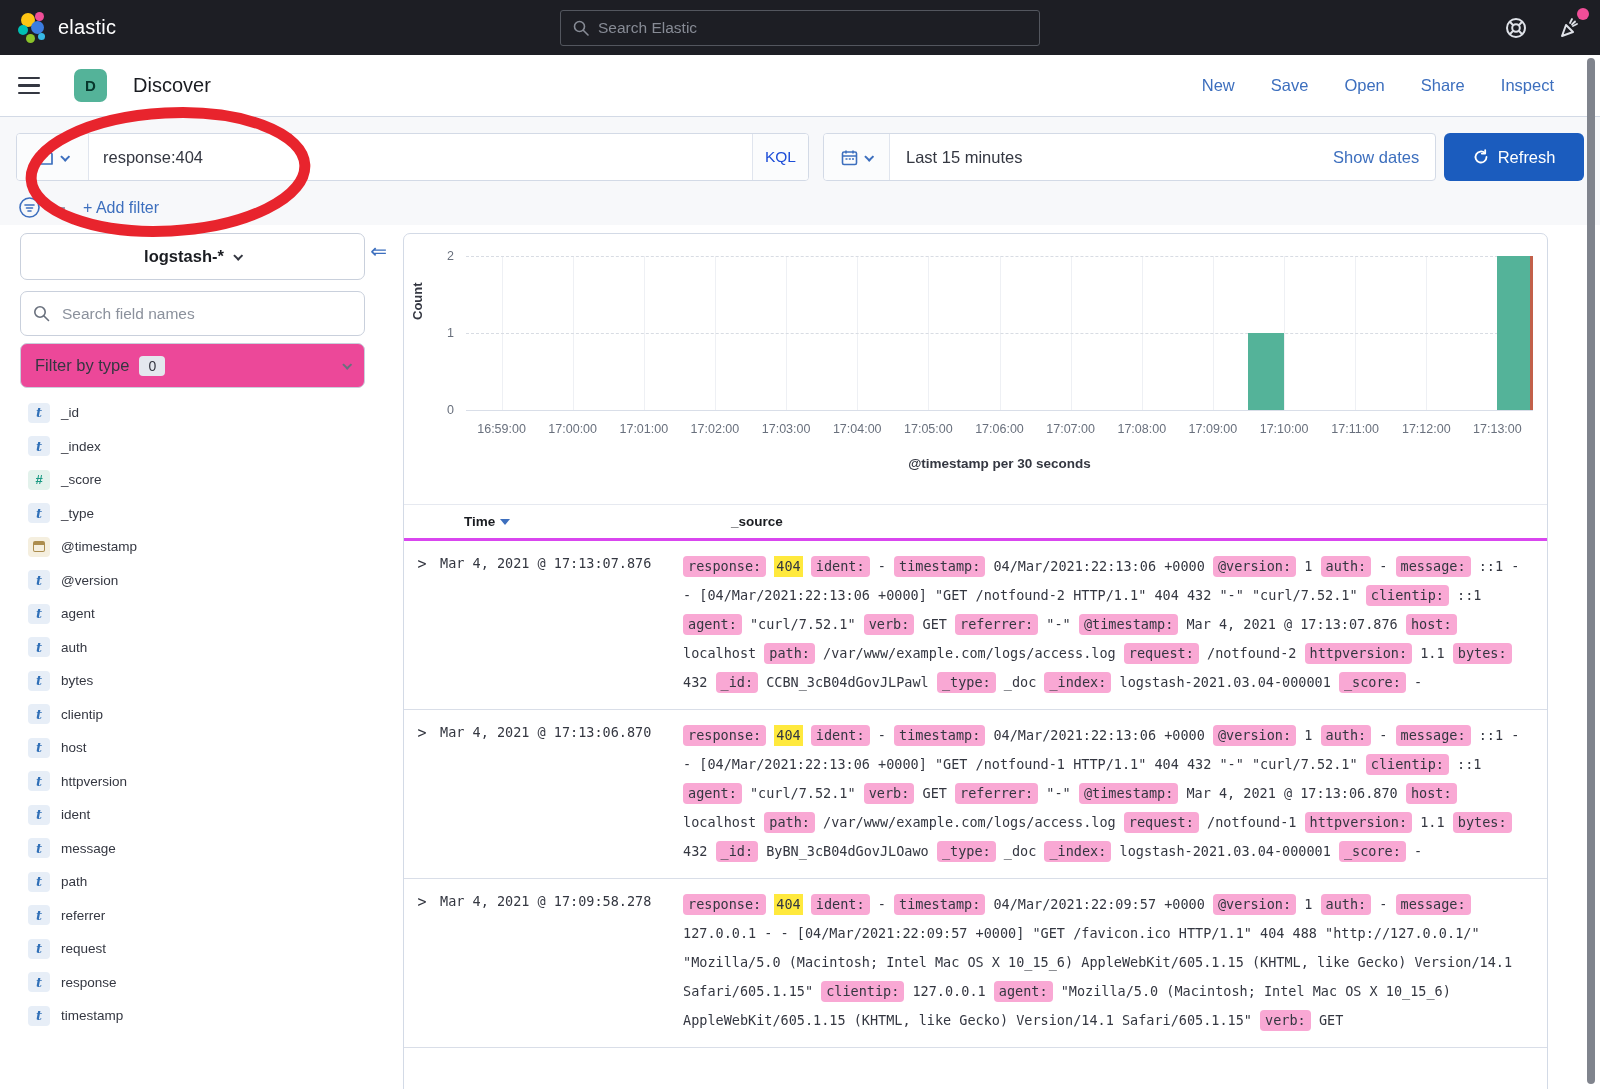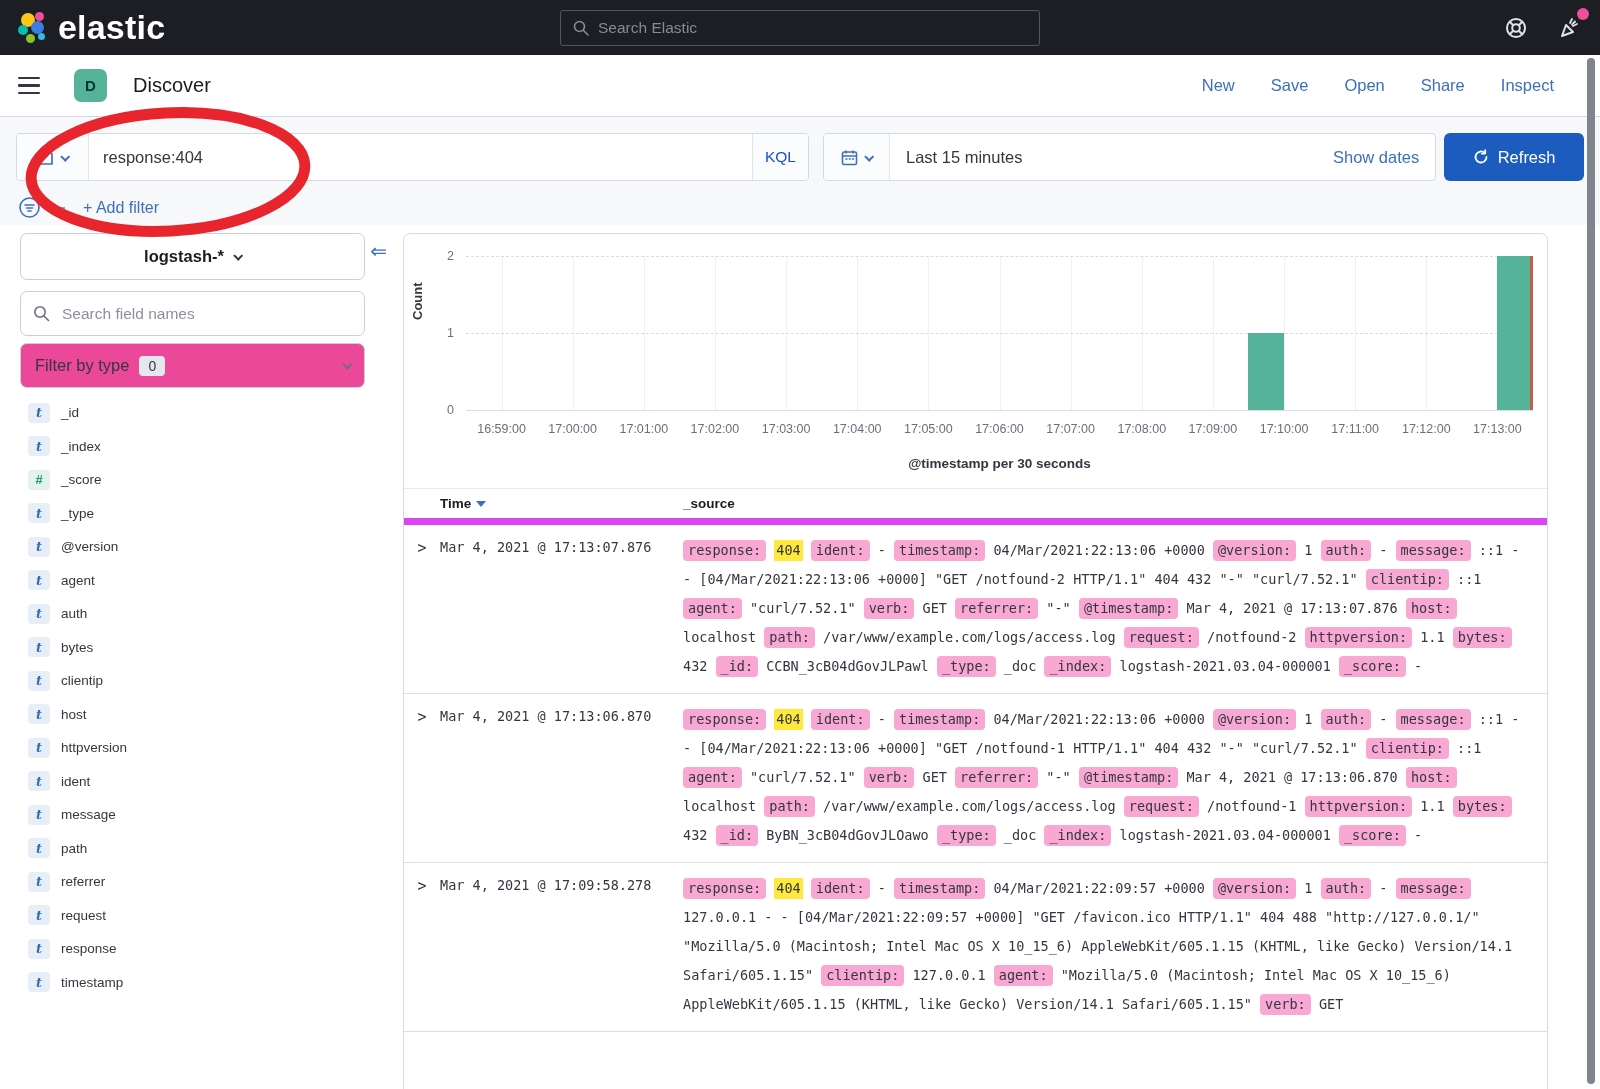--- a/index.html
+++ b/index.html
@@ -12,21 +12,21 @@
   .topbar { height:55px; background:#1d1e24; display:flex; align-items:center; padding:0 18px; position:relative; }
   .logo { display:flex; align-items:center; gap:10px; }
   .logo-mark { position:relative; width:30px; height:32px; }
   .logo-mark i { position:absolute; border-radius:50%; }
   .lm1 { width:14px; height:14px; background:#fec514; left:3px; top:1px; }
   .lm2 { width:9px;  height:9px;  background:#f04e98; left:17px; top:0; }
   .lm3 { width:10px; height:10px; background:#00bfb3; left:0;  top:13px; }
   .lm4 { width:13px; height:13px; background:#3c7de0; left:13px; top:9px; }
   .lm5 { width:9px;  height:9px;  background:#8ac32a; left:8px;  top:22px; }
   .lm6 { width:7px;  height:7px;  background:#36b9e5; left:20px; top:21px; }
-  .logo-text { color:#fff; font-size:34px; font-weight:700; letter-spacing:.2px; }
+  .logo-text { color:#fff; font-size:20px; font-weight:400; letter-spacing:.2px; }
   .global-search { position:absolute; left:560px; top:10px; width:480px; height:36px;
     border:1px solid #53565e; border-radius:3px; display:flex; align-items:center; gap:9px; padding:0 12px; }
   .global-search svg { flex:0 0 auto; }
   .global-search .ph { color:#878b95; font-size:15.5px; }
   .topbar-right { margin-left:auto; display:flex; align-items:center; gap:30px; }
   .top-icon { position:relative; width:24px; height:24px; display:flex; align-items:center; justify-content:center; cursor:pointer; }
   .notif-dot { position:absolute; right:-7px; top:-8px; width:12px; height:12px; border-radius:50%; background:#f04e98; }
   
   .navbar { height:62px; background:#fff; border-bottom:1px solid #d3dae6; display:flex; align-items:center; padding:0 18px; }
   .hamburger { width:22px; display:flex; flex-direction:column; gap:5px; cursor:pointer; margin-right:34px; }
@@ -103,21 +103,21 @@
   .plot { position:absolute; left:62px; right:8px; top:8px; height:155px; border-bottom:1px solid #d9dee8; }
   .gridv { position:absolute; top:0; bottom:0; width:1px; background:#eef0f4; }
   .gridh { position:absolute; left:0; right:0; height:0; border-top:1px dashed #d8dce3; }
   .ytick { position:absolute; right:calc(100% + 12px); transform:translateY(-50%); font-size:12.5px; color:#69707d; }
   .xtick { position:absolute; top:calc(100% + 12px); transform:translateX(-50%); font-size:12.5px; color:#69707d; white-space:nowrap; }
   .bar { position:absolute; bottom:0; background:#54b399; }
   .bar.endmark { border-right:3px solid #c2604a; }
   .xaxis-title { position:absolute; left:62px; right:8px; top:208px; text-align:center; font-size:13.5px; font-weight:700; color:#343741; }
   
   .tbl-head { display:grid; grid-template-columns:36px 243px 1fr; align-items:center; height:37px;
-    border-top:1px solid #e6e9f0; border-bottom:7px solid #d946ef; margin-top:8px; }
+    border-top:1px solid #e6e9f0; border-bottom:3px solid #d946ef; margin-top:24px;gap:24px; }
   .tbl-head .col { font-size:13.5px; font-weight:700; color:#1a1c21; }
   .sort-arrow { display:inline-block; margin-left:5px; width:0; height:0; border-left:5px solid transparent;
     border-right:5px solid transparent; border-top:6px solid #3d6fbe; vertical-align:middle; }
   .row { display:grid; grid-template-columns:36px 243px 1fr; border-bottom:1px solid #d9dee8; padding:11px 0 12px 0; }
   .expand { text-align:center; color:#343741; font-size:15px; font-family:"DejaVu Sans Mono",monospace; cursor:pointer; padding-top:3px; }
   .tcell { font-family:"DejaVu Sans Mono",monospace; font-size:13.5px; color:#343741; padding-top:3px; }
   .scell { font-family:"DejaVu Sans Mono",monospace; font-size:13.5px; color:#343741; line-height:29px; padding-right:14px; }
   .pill { background:#f9a8d4; border-radius:4px; padding:2px 5px 3px 5px; }
   .hl { background:#ffe93d; padding:2px 2px 3px 2px; }
   
@@ -264,20 +264,26 @@
         <span class="fb fb-t">t</span>
         <span class="fname">_index</span>
       </div>
       <div class="field-item">
         <span class="fb fb-num">#</span>
         <span class="fname">_score</span>
       </div>
       <div class="field-item">
         <span class="fb fb-t">t</span>
         <span class="fname">_type</span>
+      </div>
+      <div class="field-item">
+        <span class="fb fb-date">
+          <span class="cal-mini"></span>
+        </span>
+        <span class="fname">@timestamp</span>
       </div>
       <div class="field-item">
         <span class="fb fb-t">t</span>
         <span class="fname">@version</span>
       </div>
       <div class="field-item">
         <span class="fb fb-t">t</span>
         <span class="fname">agent</span>
       </div>
       <div class="field-item">

